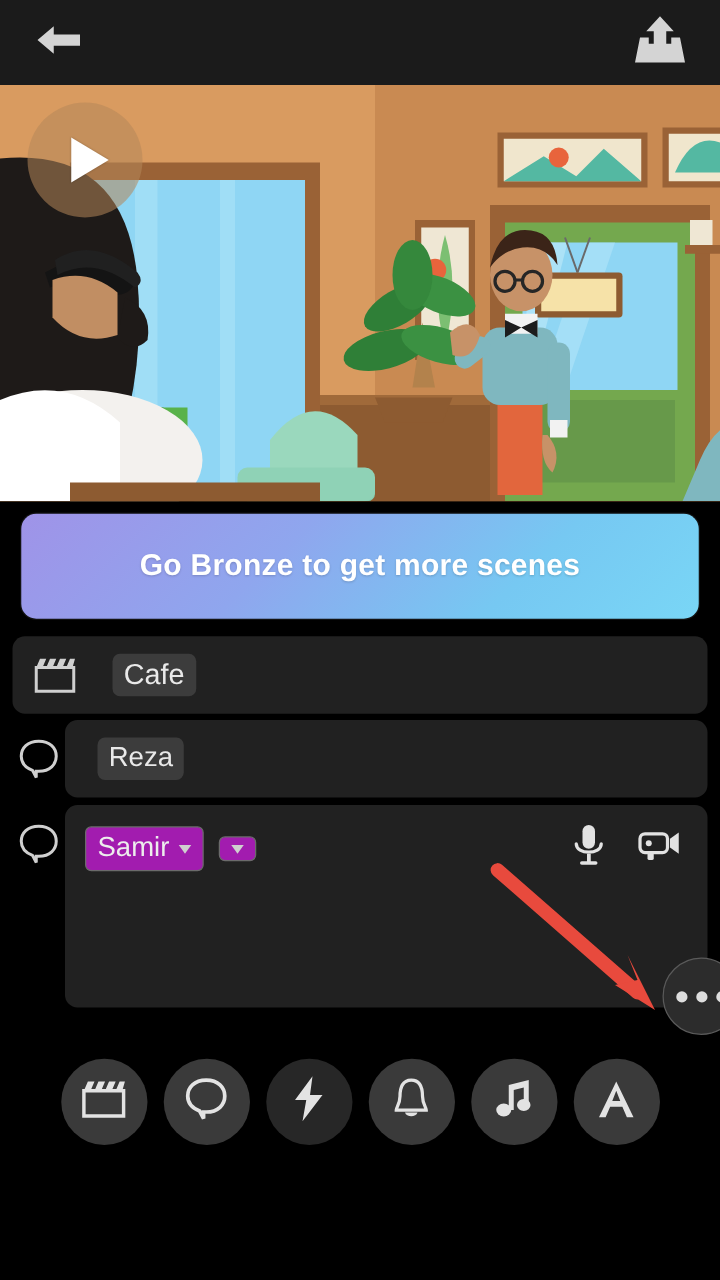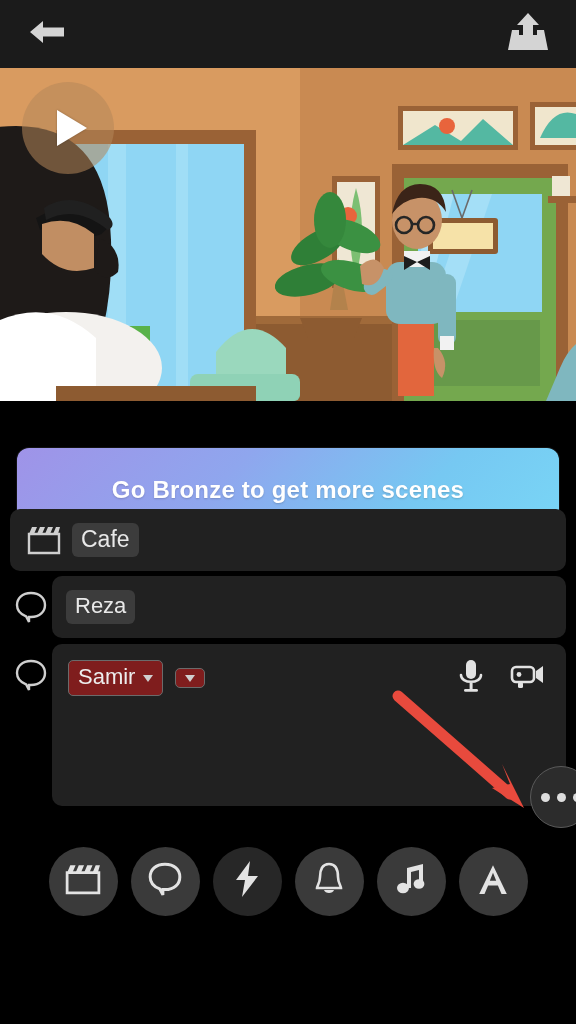--- a/index.html
+++ b/index.html
@@ -37,21 +37,21 @@
   .playbtn .tri{
     width:0;height:0;
     border-left:30px solid #fff;
     border-top:18px solid transparent;
     border-bottom:18px solid transparent;
     margin-left:8px;
     filter:drop-shadow(0 0 1px rgba(0,0,0,.25));
   }
 
   
-  .promo-wrap{ position:absolute; left:0; top:401px; width:576px; height:104px;margin-top:37px; }
+  .promo-wrap{ position:absolute; left:0; top:401px; width:576px; height:104px; }
   .promo{
     position:absolute; left:17px; top:10px; width:542px; height:84px;
     border-radius:12px;
     background:linear-gradient(135deg,#9f93e8 0%, #8fa6ee 38%, #76c8f2 72%, #79d6f6 100%);
     display:flex; align-items:center; justify-content:center;
     box-shadow:0 0 0 1px rgba(255,255,255,.07);
   }
   .promo span{
     color:#fff; font-size:24px; font-weight:bold;
     letter-spacing:.2px;
@@ -86,34 +86,34 @@
     padding:4px 9px 5px;
     font-size:23px;
     line-height:1.12;
   }
   .chip.small{ font-size:22px; }
 
   
   #row-character{ left:10px; top:576px; width:556px; height:62px; }
   #row-character .gutter{ flex:0 0 42px; width:42px; height:62px; }
   #row-character .panel{
-    height:62px; display:flex; align-items:center; padding-left:14px;
+    height:62px; display:flex; align-items:center; padding-left:26px;
   }
 
   
   #row-dialogue{ left:10px; top:644px; width:556px; height:162px; }
   #row-dialogue .gutter{ flex:0 0 42px; width:42px; height:62px; }
   #row-dialogue .panel{
     min-height:162px; padding:14px 16px 10px 16px; position:relative;
   }
   .dlg-top{ display:flex; align-items:center; gap:12px; }
   .dd{
     border:1px solid #6b6b6b;
     border-radius:5px;
-    background:#7f1d1d;
+    background:#a21caf;
     color:#ededed;
     font-size:22px;
     padding:3px 9px 5px;
     display:inline-flex; align-items:center; gap:8px;
     white-space:nowrap;
   }
   .caret{
     width:0;height:0;
     border-left:5px solid transparent;
     border-right:5px solid transparent;
@@ -271,21 +271,21 @@
     </div>
   </div>
 
   <div class="row" id="row-scene">
     <div class="gutter">
       <svg width="34" height="30" viewBox="0 0 34 30" aria-hidden="true">
         <path d="M2 9 L32 9 L32 28 L2 28 Z" fill="none" stroke="#cfcfcf" stroke-width="2.4"></path>
         <path d="M2 9 L5 2 L10 2 L7 9 Z M10 9 L13 2 L18 2 L15 9 Z M18 9 L21 2 L26 2 L23 9 Z M26 9 L29 2 L33 2 L31 9 Z" fill="#cfcfcf"></path>
       </svg>
     </div>
-    <div class="panel" style="padding-left:62px;">
+    <div class="panel" style="padding-left:80px;">
       <span class="chip">Cafe</span>
     </div>
   </div>
 
   <div class="row" id="row-character">
     <div class="gutter">
       <svg width="32" height="34" viewBox="0 0 32 34" aria-hidden="true">
         <path d="M16 3 C25 3 30 8.5 30 15 C30 21.5 25 27 16 27 L14 27 L14 32 L11 26.3 C5.5 24.2 2 20 2 15 C2 8.5 7 3 16 3 Z" fill="none" stroke="#cfcfcf" stroke-width="2.4"></path>
       </svg>
     </div>

